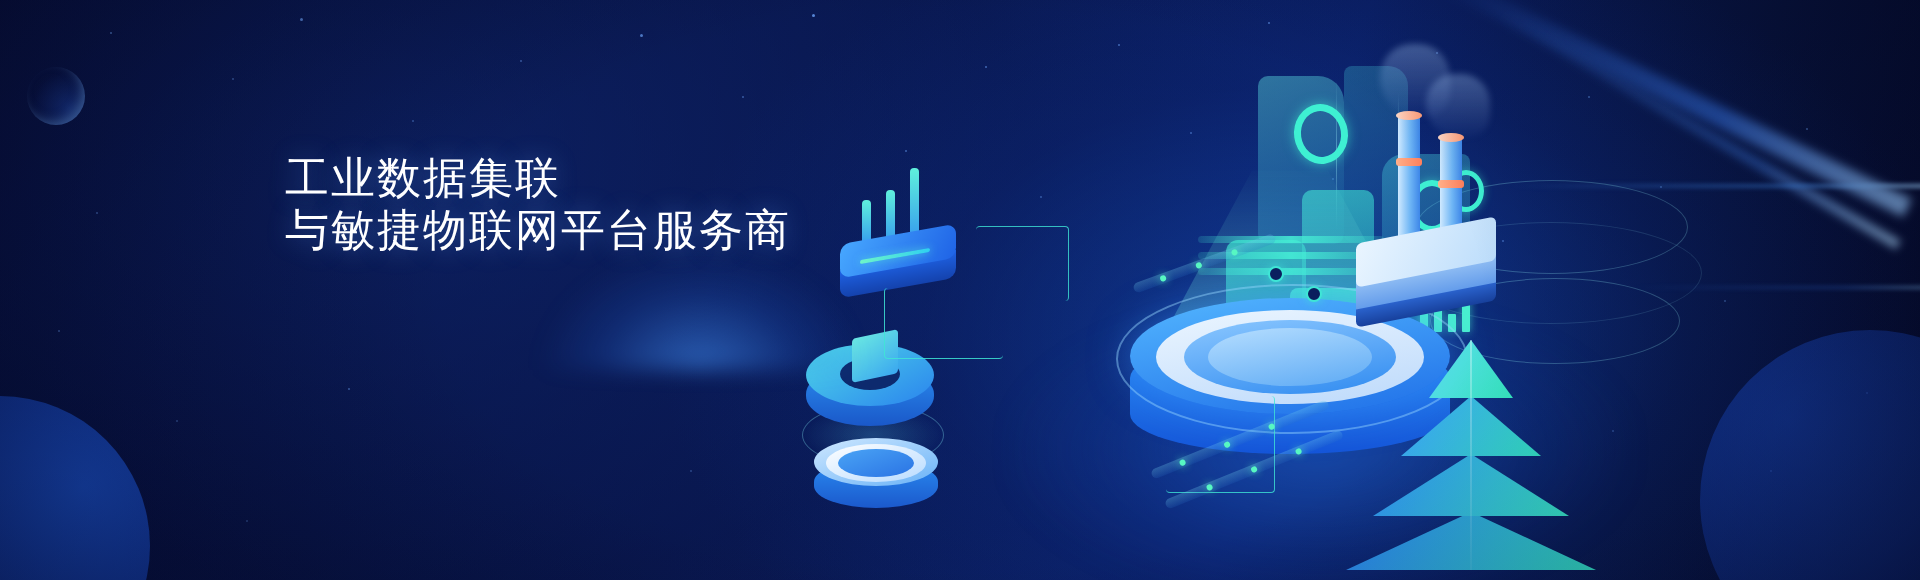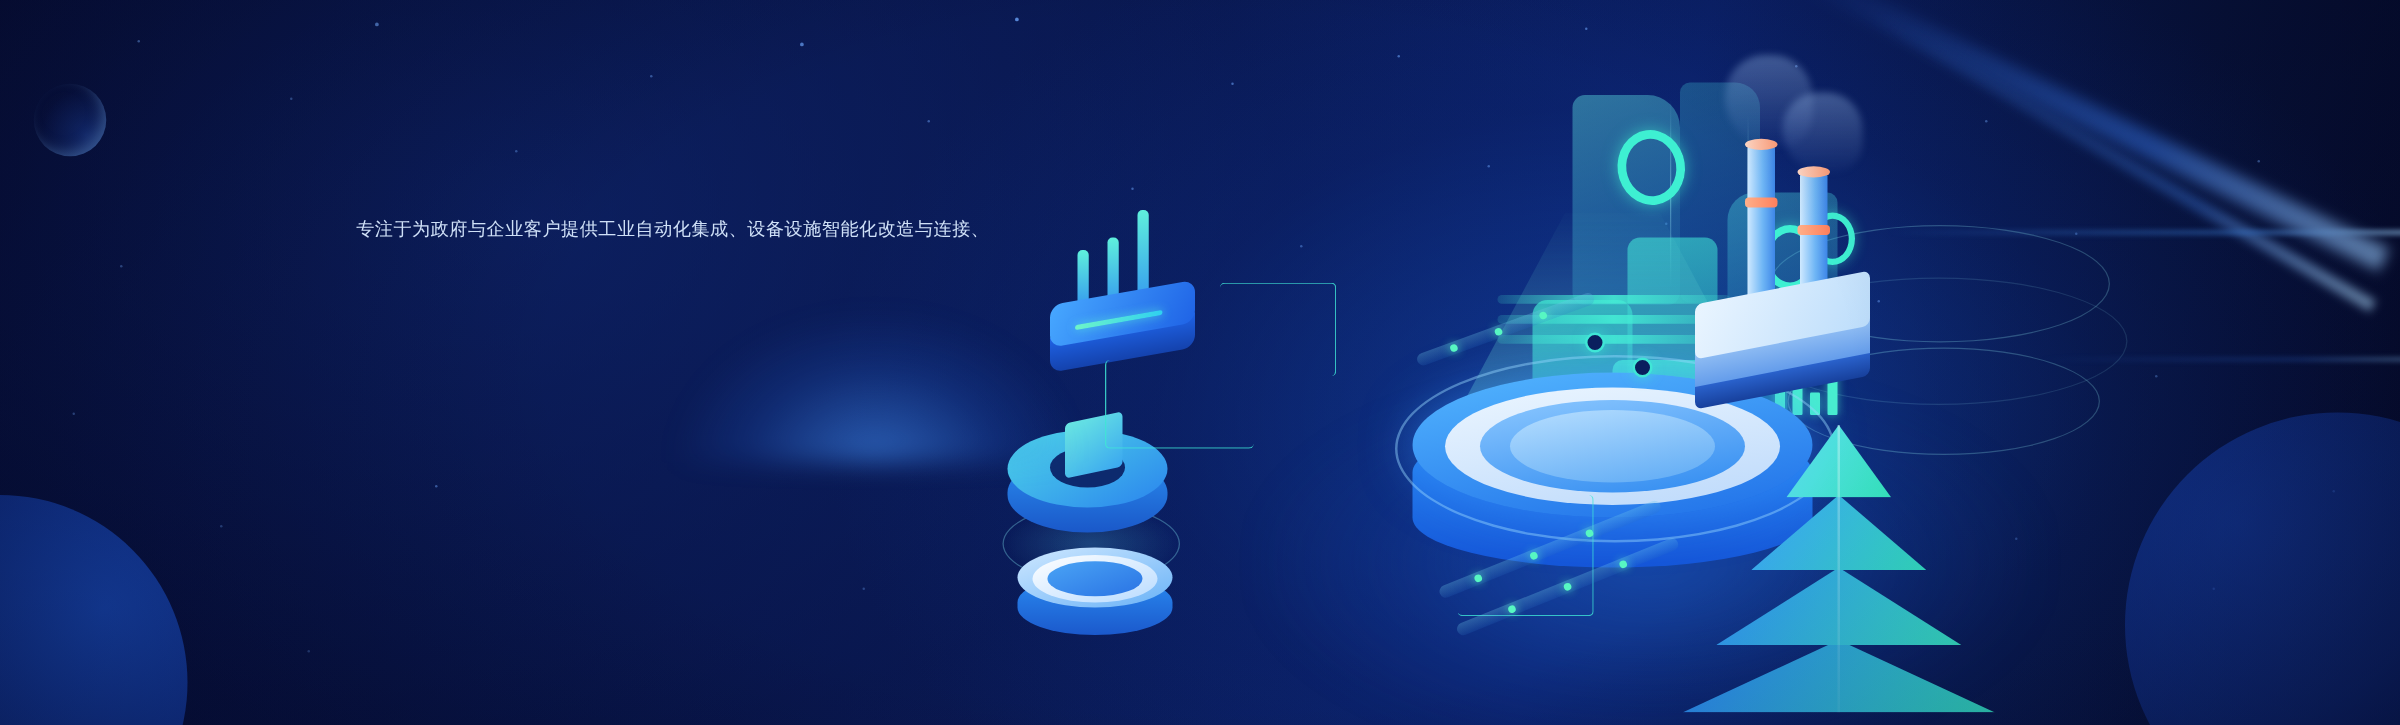--- a/index.html
+++ b/index.html
@@ -412,18 +412,21 @@
     </div>
 
     <div class="node" style="left:468px;top:266px;"></div>
     <div class="node" style="left:506px;top:286px;"></div>
   </div>
 
   <div class="vignette"></div>
   <div class="glow-under-title"></div>
 
   <div class="copy">
+    <h1 class="headline">
+      <span>工业数据集联</span>
+      <span class="l2">与敏捷物联网平台服务商</span>
+    </h1>
     <p class="sub">
-      <span>专注于为政府与企业客户提供工业自动化集成、设备设施智能化改造与连接、</span>
     </p>
   </div>
 
 </div>
 
 </body></html>

